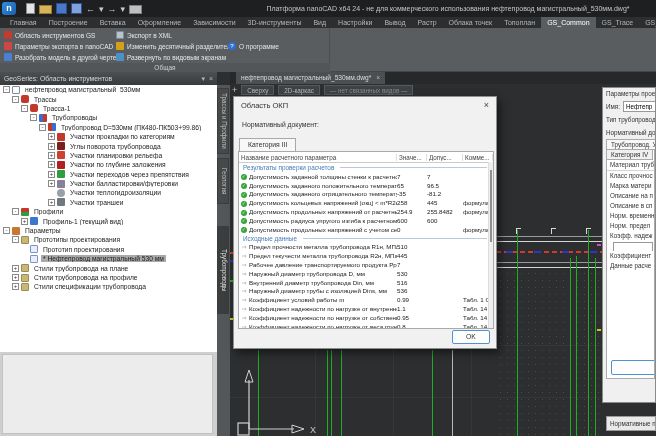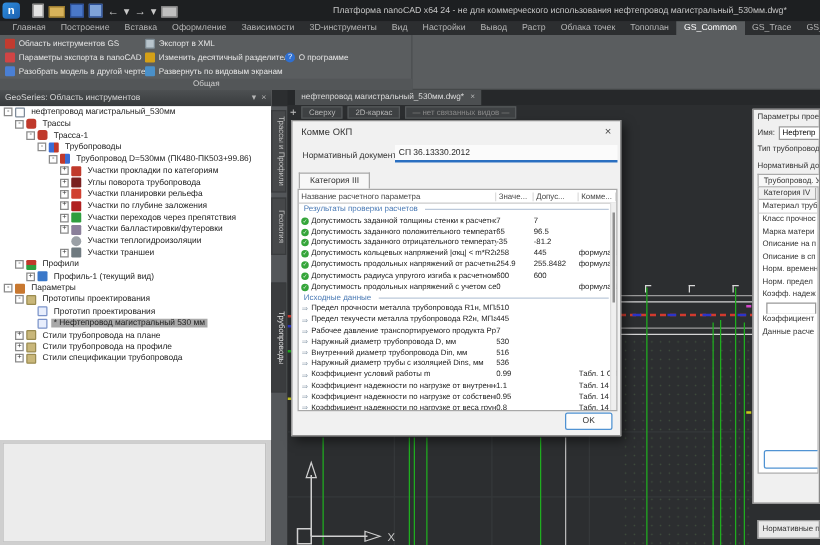--- a/index.html
+++ b/index.html
@@ -414,24 +414,23 @@
 <div class="abs vp-controls">
   <span class="vp-cross">+</span>
   <span style="display:flex;gap:4px;">
       <span class="vp-btn">Сверху</span>
       <span class="vp-btn">2D-каркас</span>
       <span class="vp-btn dim">— нет связанных видов —</span>
     </span>
 </div>
 
 <div class="abs dialog">
-  <div class="dlg-title">Комме ОКП</div>
+  <div class="dlg-title">Область ОКП</div>
   <div class="dlg-close">×</div>
   <div class="dlg-norm-label">Нормативный документ:</div>
-  <input class="dlg-norm-input" value="СП 36.13330.2012" style="">
   <div class="dlg-cat-tab">Категория III</div>
   <div class="dlg-table">
     <div class="tbl-header">
       <span class="h-name">Название расчетного параметра</span>
       <span class="h-val">Значе...</span>
       <span class="h-all">Допус...</span>
       <span class="h-com">Комме...</span>
     </div>
     <div>
         <div class="sec-row">Результаты проверки расчетов</div>

